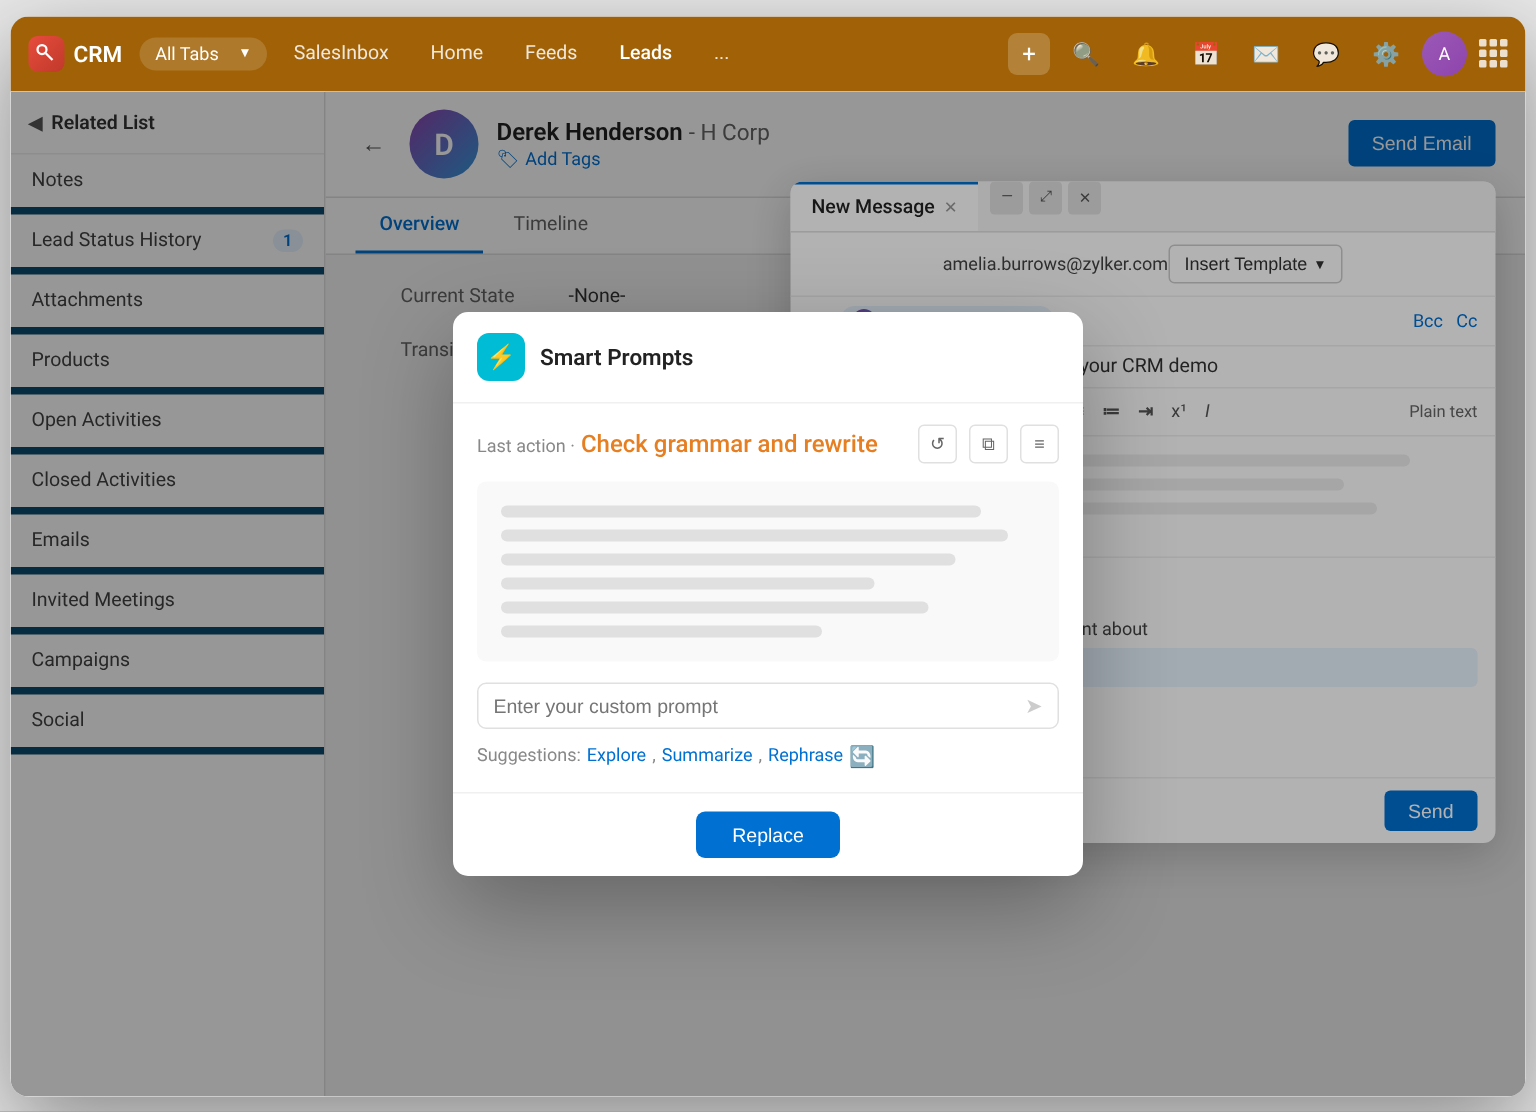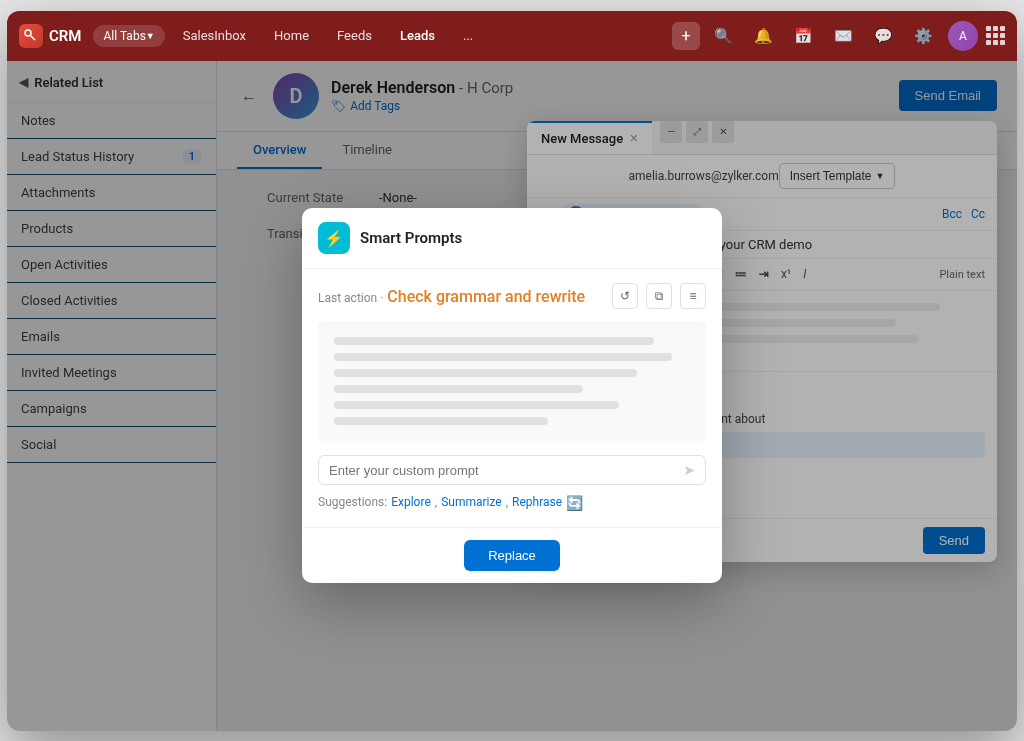--- a/index.html
+++ b/index.html
@@ -18,21 +18,21 @@
       height: 720px;
       border-radius: 12px;
       overflow: hidden;
       box-shadow: 0 20px 60px rgba(0,0,0,0.4);
       display: flex;
       flex-direction: column;
       background: #f0f0f0;
     }
     
     .top-nav {
-      background: #7f1d1d;
+      background: #a16207;
       height: 50px;
       display: flex;
       align-items: center;
       padding: 0 12px;
       gap: 8px;
       flex-shrink: 0;
     }
     .nav-logo {
       display: flex;
       align-items: center;
@@ -54,21 +54,21 @@
       font-size: 10px;
     }
     .nav-pill {
       background: rgba(255,255,255,0.15);
       color: white;
       border-radius: 16px;
       padding: 4px 10px;
       font-size: 12px;
       display: flex;
       align-items: center;
-      gap: 0;
+      gap: 13px;
       cursor: pointer;
     }
     .nav-link {
       color: rgba(255,255,255,0.85);
       font-size: 13px;
       padding: 6px 10px;
       cursor: pointer;
       border-radius: 4px;
     }
     .nav-link.active { color: white; font-weight: 500; }
@@ -151,21 +151,21 @@
       font-size: 12px;
     }
     .sidebar-item {
       padding: 10px 14px;
       font-size: 13px;
       color: #444;
       cursor: pointer;
       display: flex;
       align-items: center;
       justify-content: space-between;
-      border-bottom: 1px solid #0c4a6e;
+      border-bottom: 5px solid #0c4a6e;
     }
     .sidebar-badge {
       background: #e8f4ff;
       color: #0070d2;
       border-radius: 10px;
       padding: 1px 7px;
       font-size: 11px;
       font-weight: 600;
     }
     

